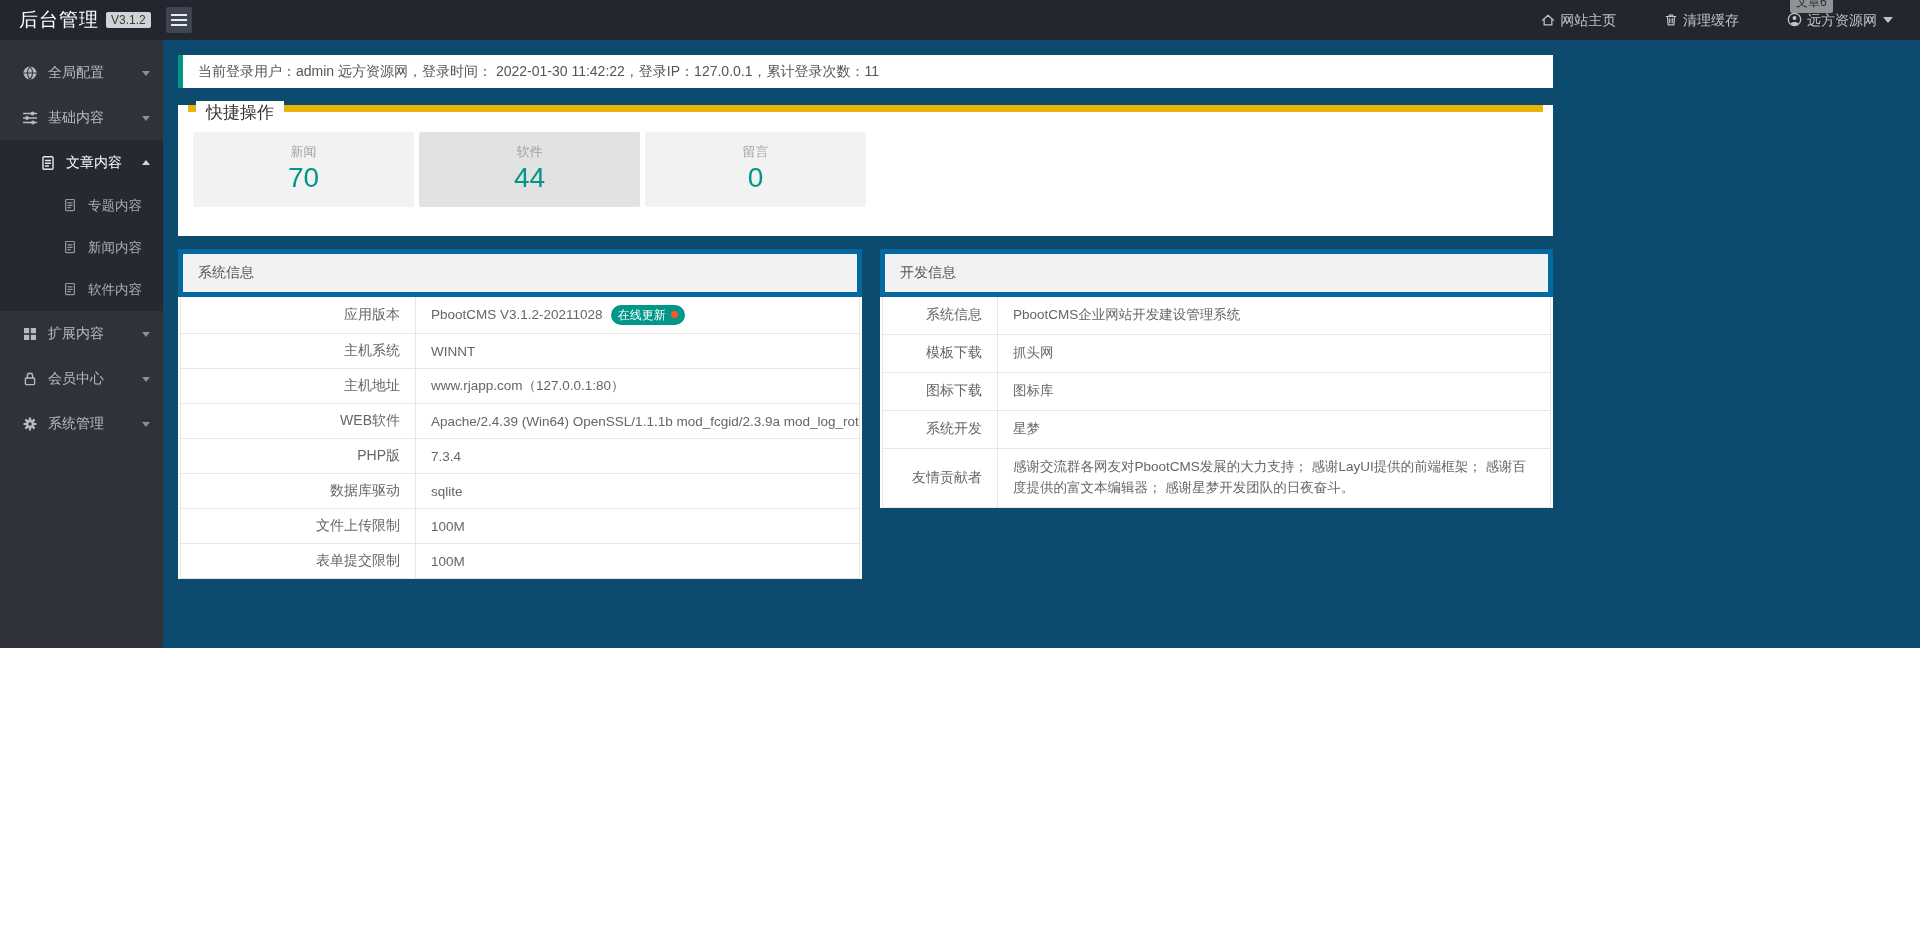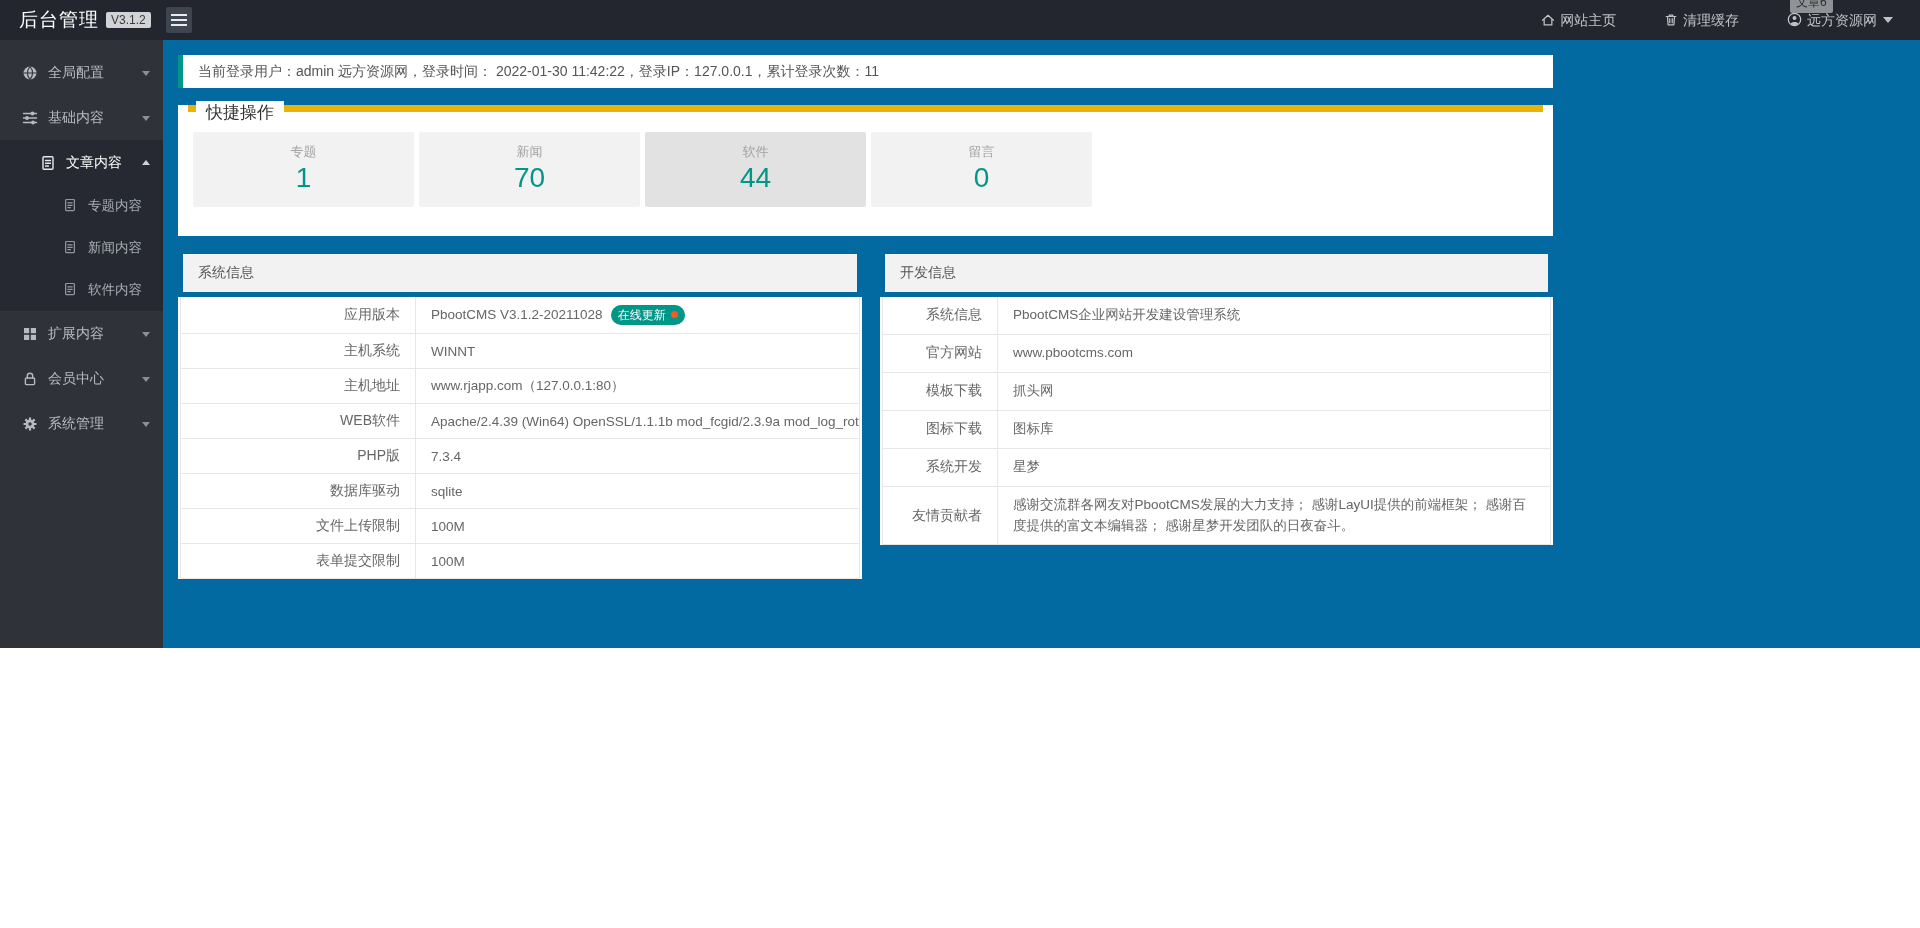--- a/index.html
+++ b/index.html
@@ -35,21 +35,21 @@
   .sicon { width:16px; height:16px; flex:none; display:inline-flex; }
   .caret { position:absolute; right:13px; top:50%; width:0; height:0; }
   .cd { margin-top:-2px; border-left:4px solid transparent; border-right:4px solid transparent; border-top:5px solid #8a8e96; }
   .cu { margin-top:-3px; border-left:4px solid transparent; border-right:4px solid transparent; border-bottom:5px solid #cfd2d7; }
   .side-group { background:#262931;padding-left:18px; }
   .side-group .parent { color:#fff; }
   .sub-item { height:42px; display:flex; align-items:center; padding-left:45px; color:#a8acb3; font-size:13.5px; cursor:pointer; }
   .sub-item .slabel { margin-left:9px; }
 
   
-  .main { flex:1; background:#0369a1; padding:15px; overflow:hidden; }
+  .main { flex:1; background:#0c4a6e; padding:15px; overflow:hidden; }
   .quote { width:1375px; background:#fff; border-left:5px solid #009688; padding:8px 15px;
            font-size:14px; color:#555; line-height:17px; margin-bottom:8px; }
   .panel { width:1375px; height:131px; background:#fff; margin-bottom:13px; }
   .field { position:relative; margin:17px 10px 0; border-top:7px solid #eab308; }
   .legend { position:absolute; left:8px; top:-11px; background:#fff; padding:0 10px; font-size:17px; color:#333; }
   .cards { display:flex; gap:5px; padding:0 15px; margin-top:20px; }
   .card { width:221px; height:75px; background:#f2f2f2; border-radius:2px; text-align:center;
           text-decoration:none; display:block; cursor:pointer; }
   .card.active { background:#e2e2e2; }
   .card-label { padding-top:11px; font-size:13px; color:#a2a2a2; }
@@ -228,24 +228,20 @@
       <div class="quote">
         <span>当前登录用户：admin 远方资源网，登录时间： 2022-01-30 11:42:22，登录IP：127.0.0.1，累计登录次数：11</span>
       </div>
 
       <section class="panel">
         <div class="field">
           <span class="legend">快捷操作</span>
         </div>
         <div class="cards">
           <a class="card">
-            <div class="card-label">专题</div>
-            <div class="card-value">1</div>
-          </a>
-          <a class="card">
             <div class="card-label">新闻</div>
             <div class="card-value">70</div>
           </a>
           <a class="card active">
             <div class="card-label">软件</div>
             <div class="card-value">44</div>
           </a>
           <a class="card">
             <div class="card-label">留言</div>
             <div class="card-value">0</div>
@@ -312,24 +308,20 @@
               <tr>
                 <th colspan="2">开发信息</th>
               </tr>
             </thead>
           <tbody>
             <tr>
                 <td class="lbl">系统信息</td>
                 <td class="val">PbootCMS企业网站开发建设管理系统</td>
               </tr>
             <tr>
-                <td class="lbl">官方网站</td>
-                <td class="val">www.pbootcms.com</td>
-              </tr>
-            <tr>
                 <td class="lbl">模板下载</td>
                 <td class="val">抓头网</td>
               </tr>
             <tr>
                 <td class="lbl">图标下载</td>
                 <td class="val">图标库</td>
               </tr>
             <tr>
                 <td class="lbl">系统开发</td>
                 <td class="val">星梦</td>

